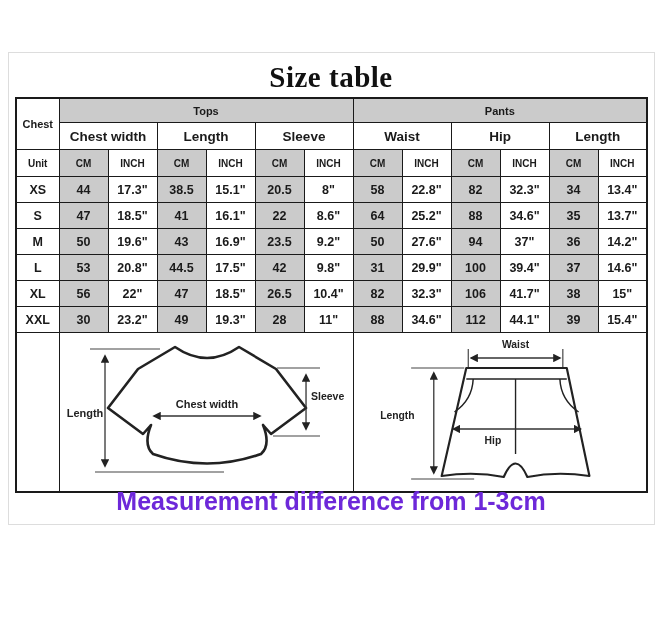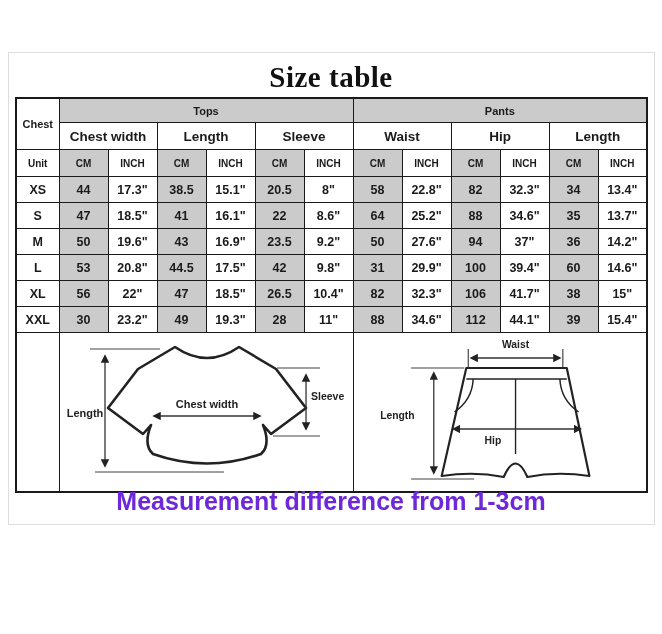--- a/index.html
+++ b/index.html
@@ -144,21 +144,21 @@
         <td class="fill">53</td>
         <td>20.8"</td>
         <td class="fill">44.5</td>
         <td>17.5"</td>
         <td class="fill">42</td>
         <td>9.8"</td>
         <td class="fill">31</td>
         <td>29.9"</td>
         <td class="fill">100</td>
         <td>39.4"</td>
-        <td class="fill">60</td>
+        <td class="fill">37</td>
         <td>14.6"</td>
       </tr>
       <tr class="r-data">
         <td>XL</td>
         <td class="fill">56</td>
         <td>22"</td>
         <td class="fill">47</td>
         <td>18.5"</td>
         <td class="fill">26.5</td>
         <td>10.4"</td>

